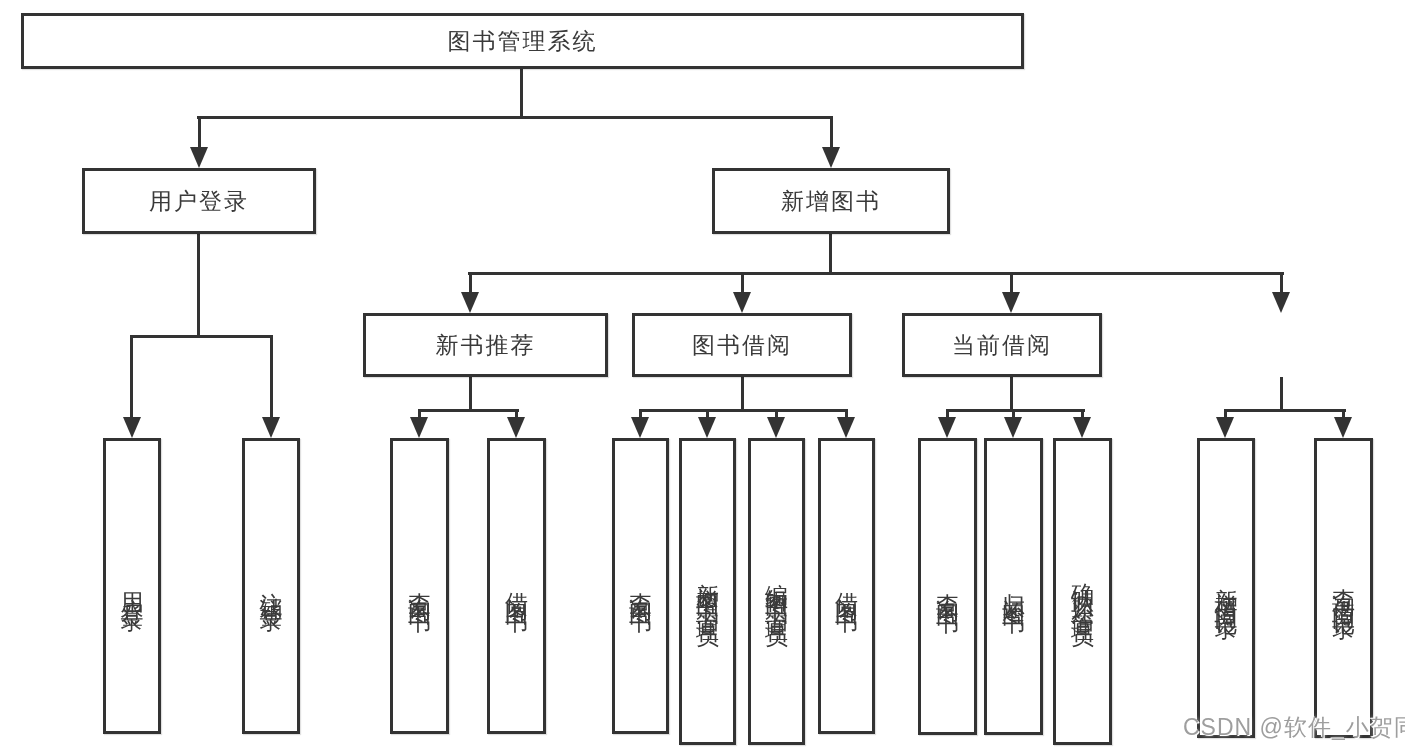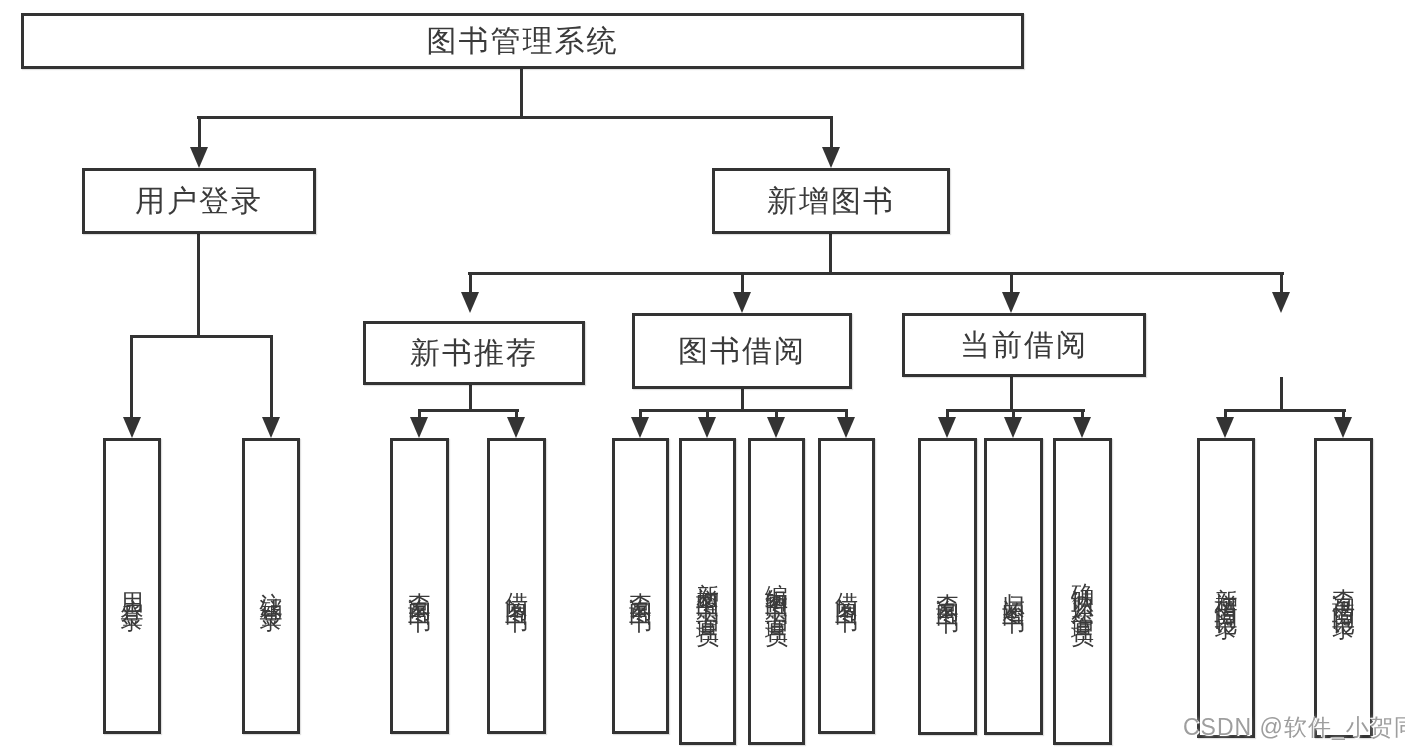--- a/index.html
+++ b/index.html
@@ -17,21 +17,21 @@
     overflow:hidden;
   }
   .box{
     position:absolute;
     box-sizing:border-box;
     border:3px solid var(--line);
     background:#fff;
     display:flex;
     align-items:center;
     justify-content:center;
-    font-size:30px;
+    font-size:23px;
     color:var(--text);
     letter-spacing:2px;
     box-shadow:1px 1px 1px rgba(0,0,0,0.12);
     z-index:2;
   }
   .vbox{
     writing-mode:vertical-rl;
     font-size:23px;
     letter-spacing:6px;
     line-height:1;
@@ -86,23 +86,23 @@
   <div class="hl" style="left:468px;top:272px;width:816px"></div>
   <div class="vl" style="left:469px;top:272px;height:22px"></div>
   <div class="arr" style="left:461px;top:292px"></div>
   <div class="vl" style="left:741px;top:272px;height:22px"></div>
   <div class="arr" style="left:733px;top:292px"></div>
   <div class="vl" style="left:1010px;top:272px;height:22px"></div>
   <div class="arr" style="left:1002px;top:292px"></div>
   <div class="vl" style="left:1280px;top:272px;height:22px"></div>
   <div class="arr" style="left:1272px;top:292px"></div>
 
-  <div class="box" style="left:363px;top:321px;width:222px;height:64px">新书推荐</div>
-  <div class="box" style="left:632px;top:313px;width:220px;height:76px">图书借阅</div>
-  <div class="box" style="left:902px;top:313px;width:244px;height:64px">当前借阅</div>
+  <div class="box" style="left:363px;top:313px;width:245px;height:64px">新书推荐</div>
+  <div class="box" style="left:632px;top:313px;width:220px;height:64px">图书借阅</div>
+  <div class="box" style="left:902px;top:313px;width:200px;height:64px">当前借阅</div>
 
   <div class="vl" style="left:469px;top:377px;height:35px"></div>
   <div class="hl" style="left:418px;top:409px;width:101px"></div>
   <div class="vl" style="left:418px;top:409px;height:10px"></div>
   <div class="arr" style="left:410px;top:417px"></div>
   <div class="vl" style="left:515px;top:409px;height:10px"></div>
   <div class="arr" style="left:507px;top:417px"></div>
 
   <div class="vl" style="left:741px;top:377px;height:35px"></div>
   <div class="hl" style="left:639px;top:409px;width:209px"></div>

